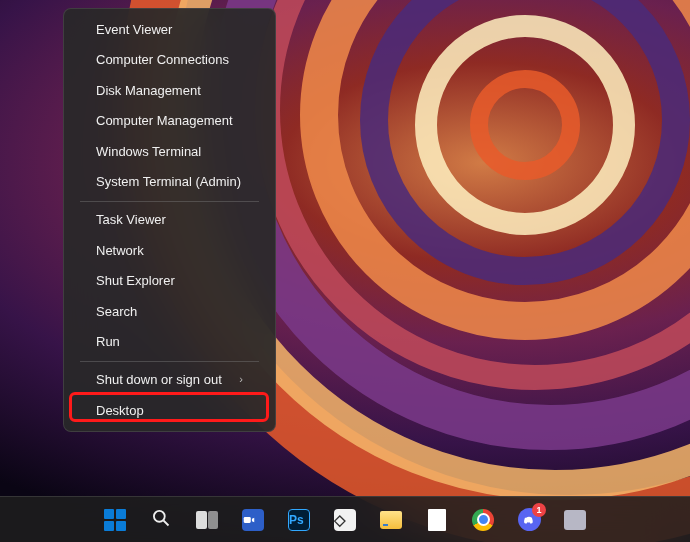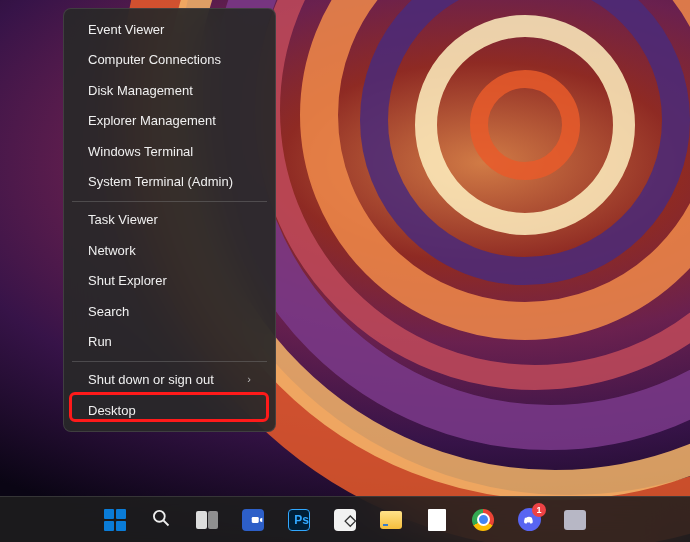--- a/index.html
+++ b/index.html
@@ -40,21 +40,21 @@
     .s8 { width: 110px; height: 110px; top: 70px; left: 470px; border-width: 18px; border-color: #e85a2a; }
 
     .context-menu {
       position: absolute;
       top: 8px;
       left: 63px;
       width: 213px;
       background: rgba(40, 40, 40, 0.92);
       border: 1px solid rgba(80,80,80,0.6);
       border-radius: 8px;
-      padding: 5px 8px;
+      padding: 5px 16px;
       color: #f0f0f0;
       backdrop-filter: blur(20px);
     }
     .menu-item {
       padding: 7.5px 16px;
       cursor: default;
       display: flex;
       align-items: center;
       justify-content: space-between;
       font-size: 13px;
@@ -113,21 +113,21 @@
     }
     .start-icon span { background: #0a7cd8; border-radius: 1px; }
 
     .search-icon svg { width: 20px; height: 20px; }
     .taskview-icon { width:22px; height:18px; display:flex; gap:1px; }
     .taskview-icon span { flex:1; background:#ddd; border-radius:2px; }
     .taskview-icon span:last-child { opacity:0.6; }
 
     .square-icon {
       width: 22px; height: 22px; border-radius: 4px;
-      display:flex; align-items:center; justify-content:flex-end;
+      display:flex; align-items:center; justify-content:flex-start;
       font-size: 12px; font-weight: bold;
     }
     .zoom-blue { background:#2d5fc8; color:#fff; }
     .ps-navy { background:#001e36; color:#31a8ff; border:1px solid #31a8ff; }
     .roblox { background:#f2f2f2; color:#333; font-size:15px; }
     .folder-icon {
       width:22px; height:18px;
       background: linear-gradient(#ffe28a, #f5be3c);
       border-radius: 2px 2px 3px 3px;
       position:relative;
@@ -165,21 +165,21 @@
     <div class="menu-item">
       <span>Event Viewer</span>
     </div>
     <div class="menu-item">
       <span>Computer Connections</span>
     </div>
     <div class="menu-item">
       <span>Disk Management</span>
     </div>
     <div class="menu-item">
-      <span>Explorer Management</span>
+      <span>Computer Management</span>
     </div>
     <div class="menu-item">
       <span>Windows Terminal</span>
     </div>
     <div class="menu-item">
       <span>System Terminal (Admin)</span>
     </div>
     <div class="menu-sep"></div>
     <div class="menu-item">
       <span>Task Viewer</span>

